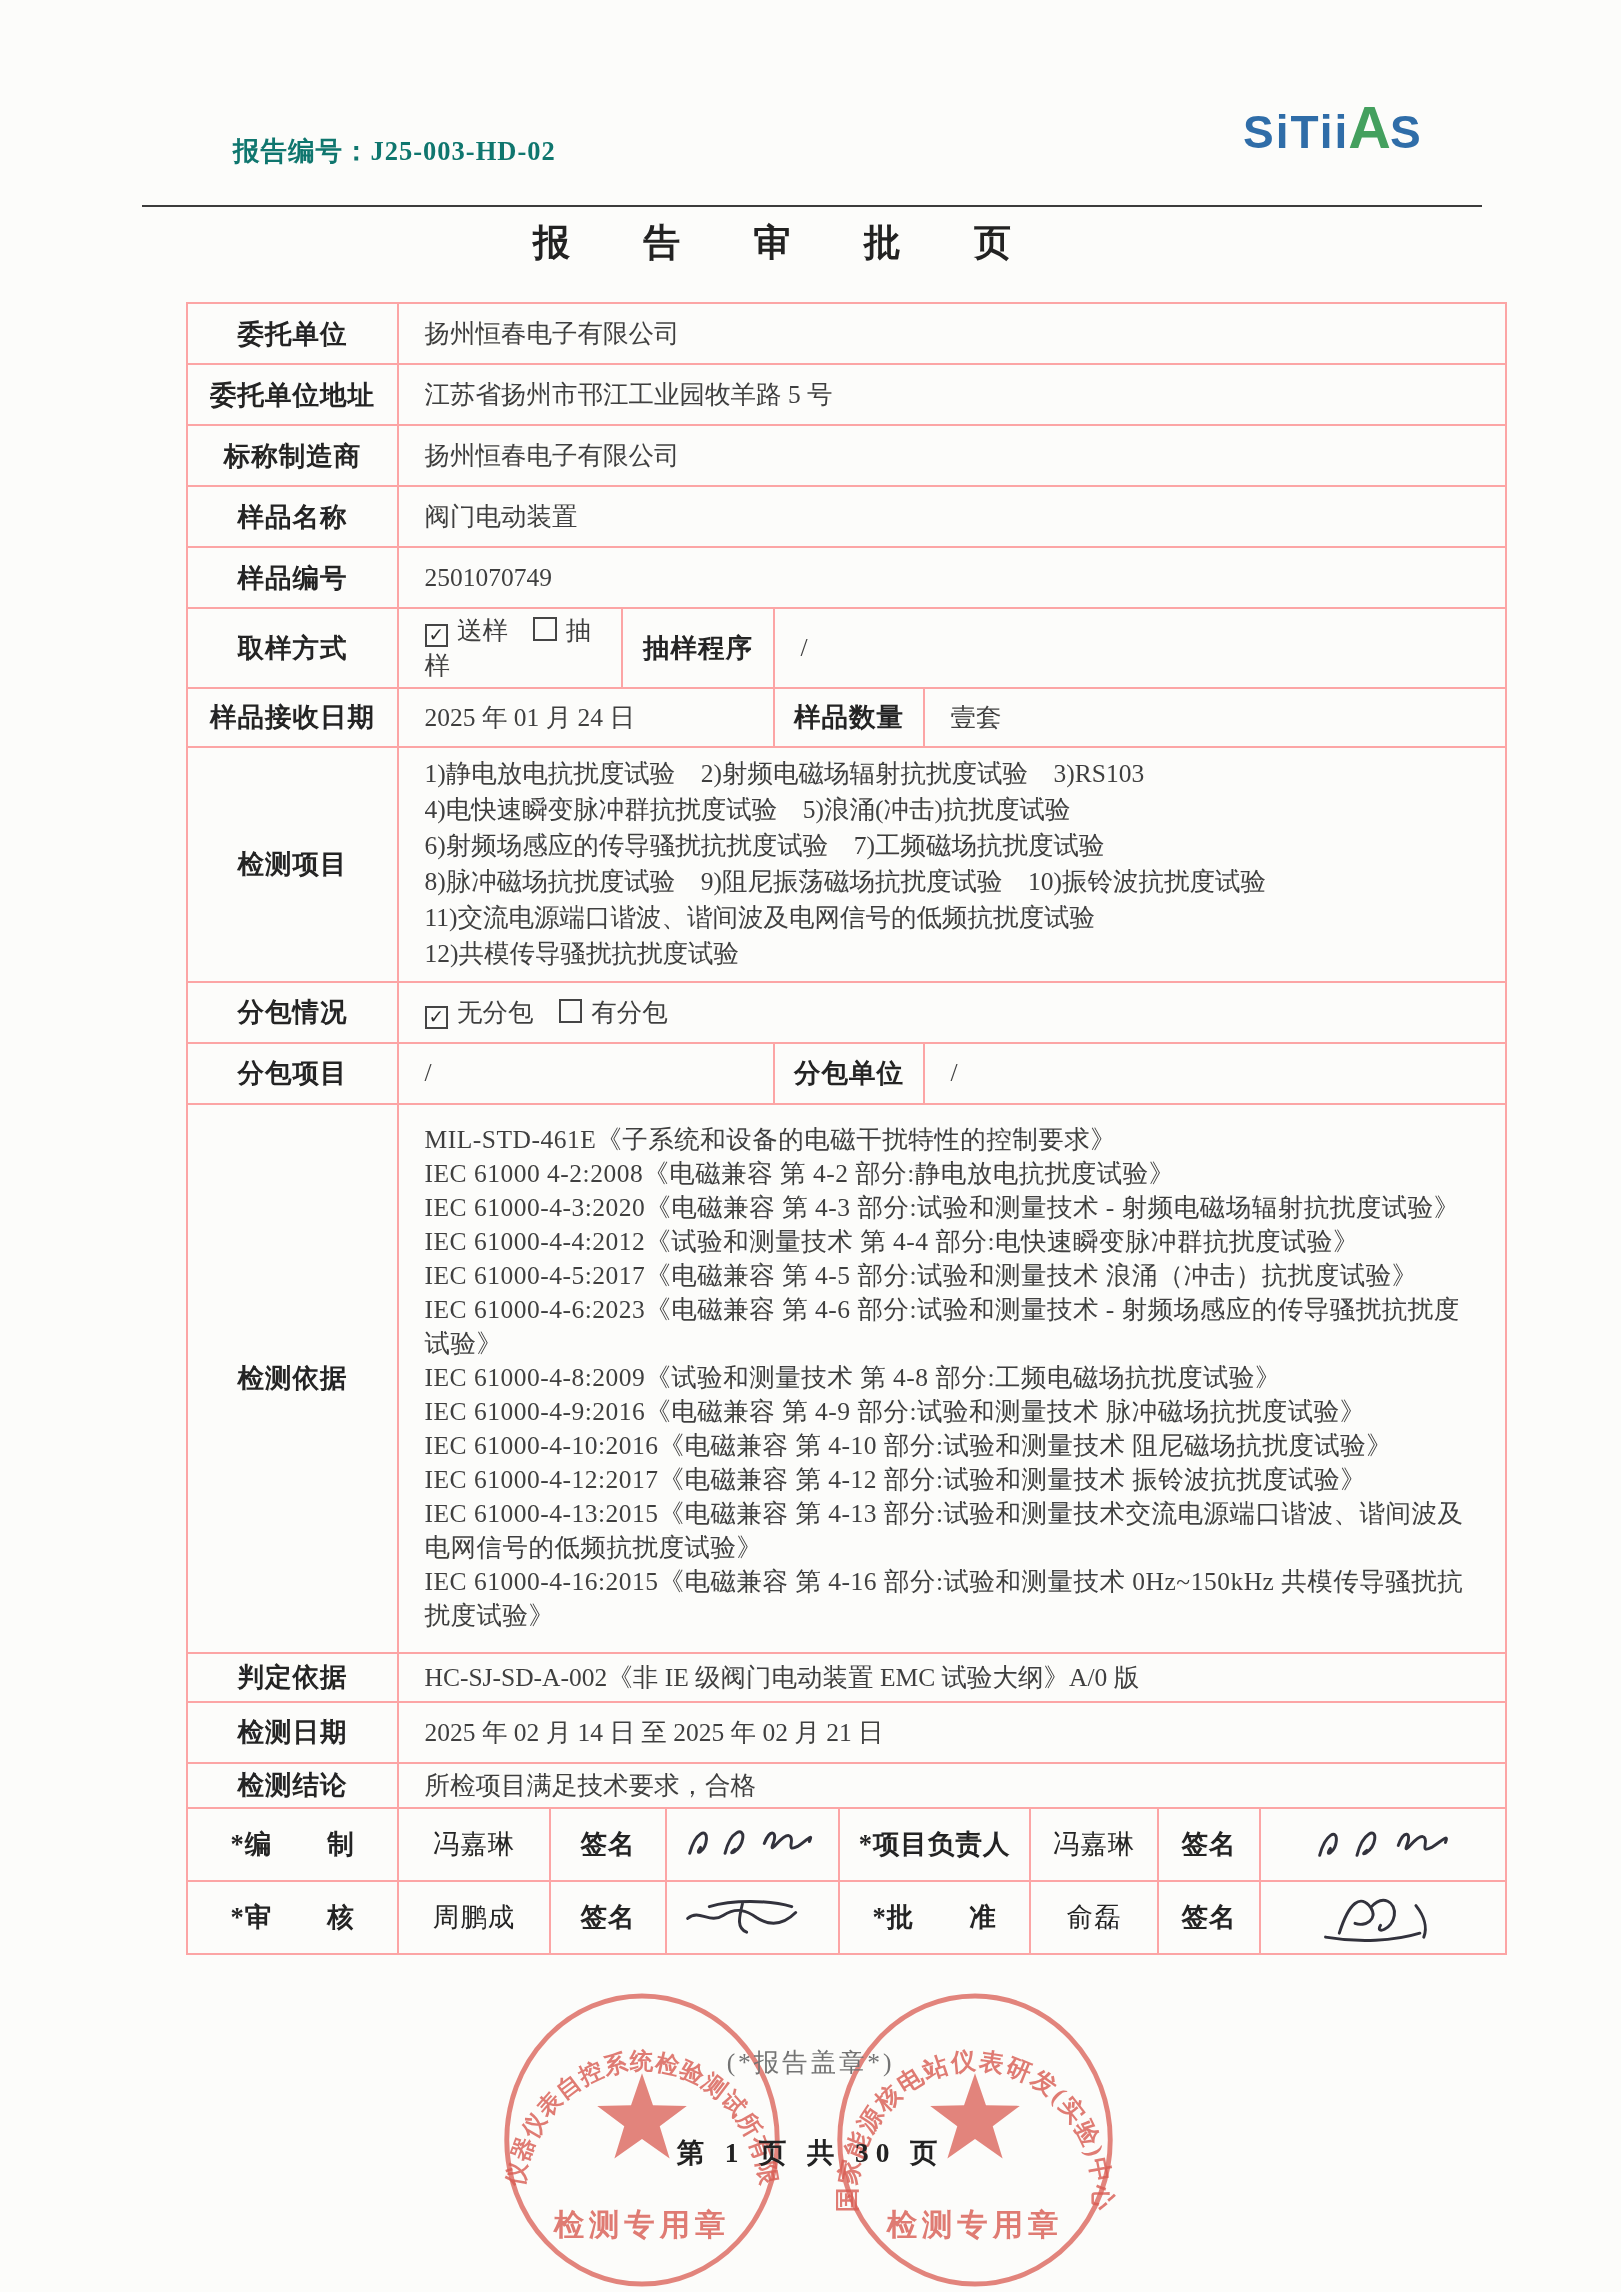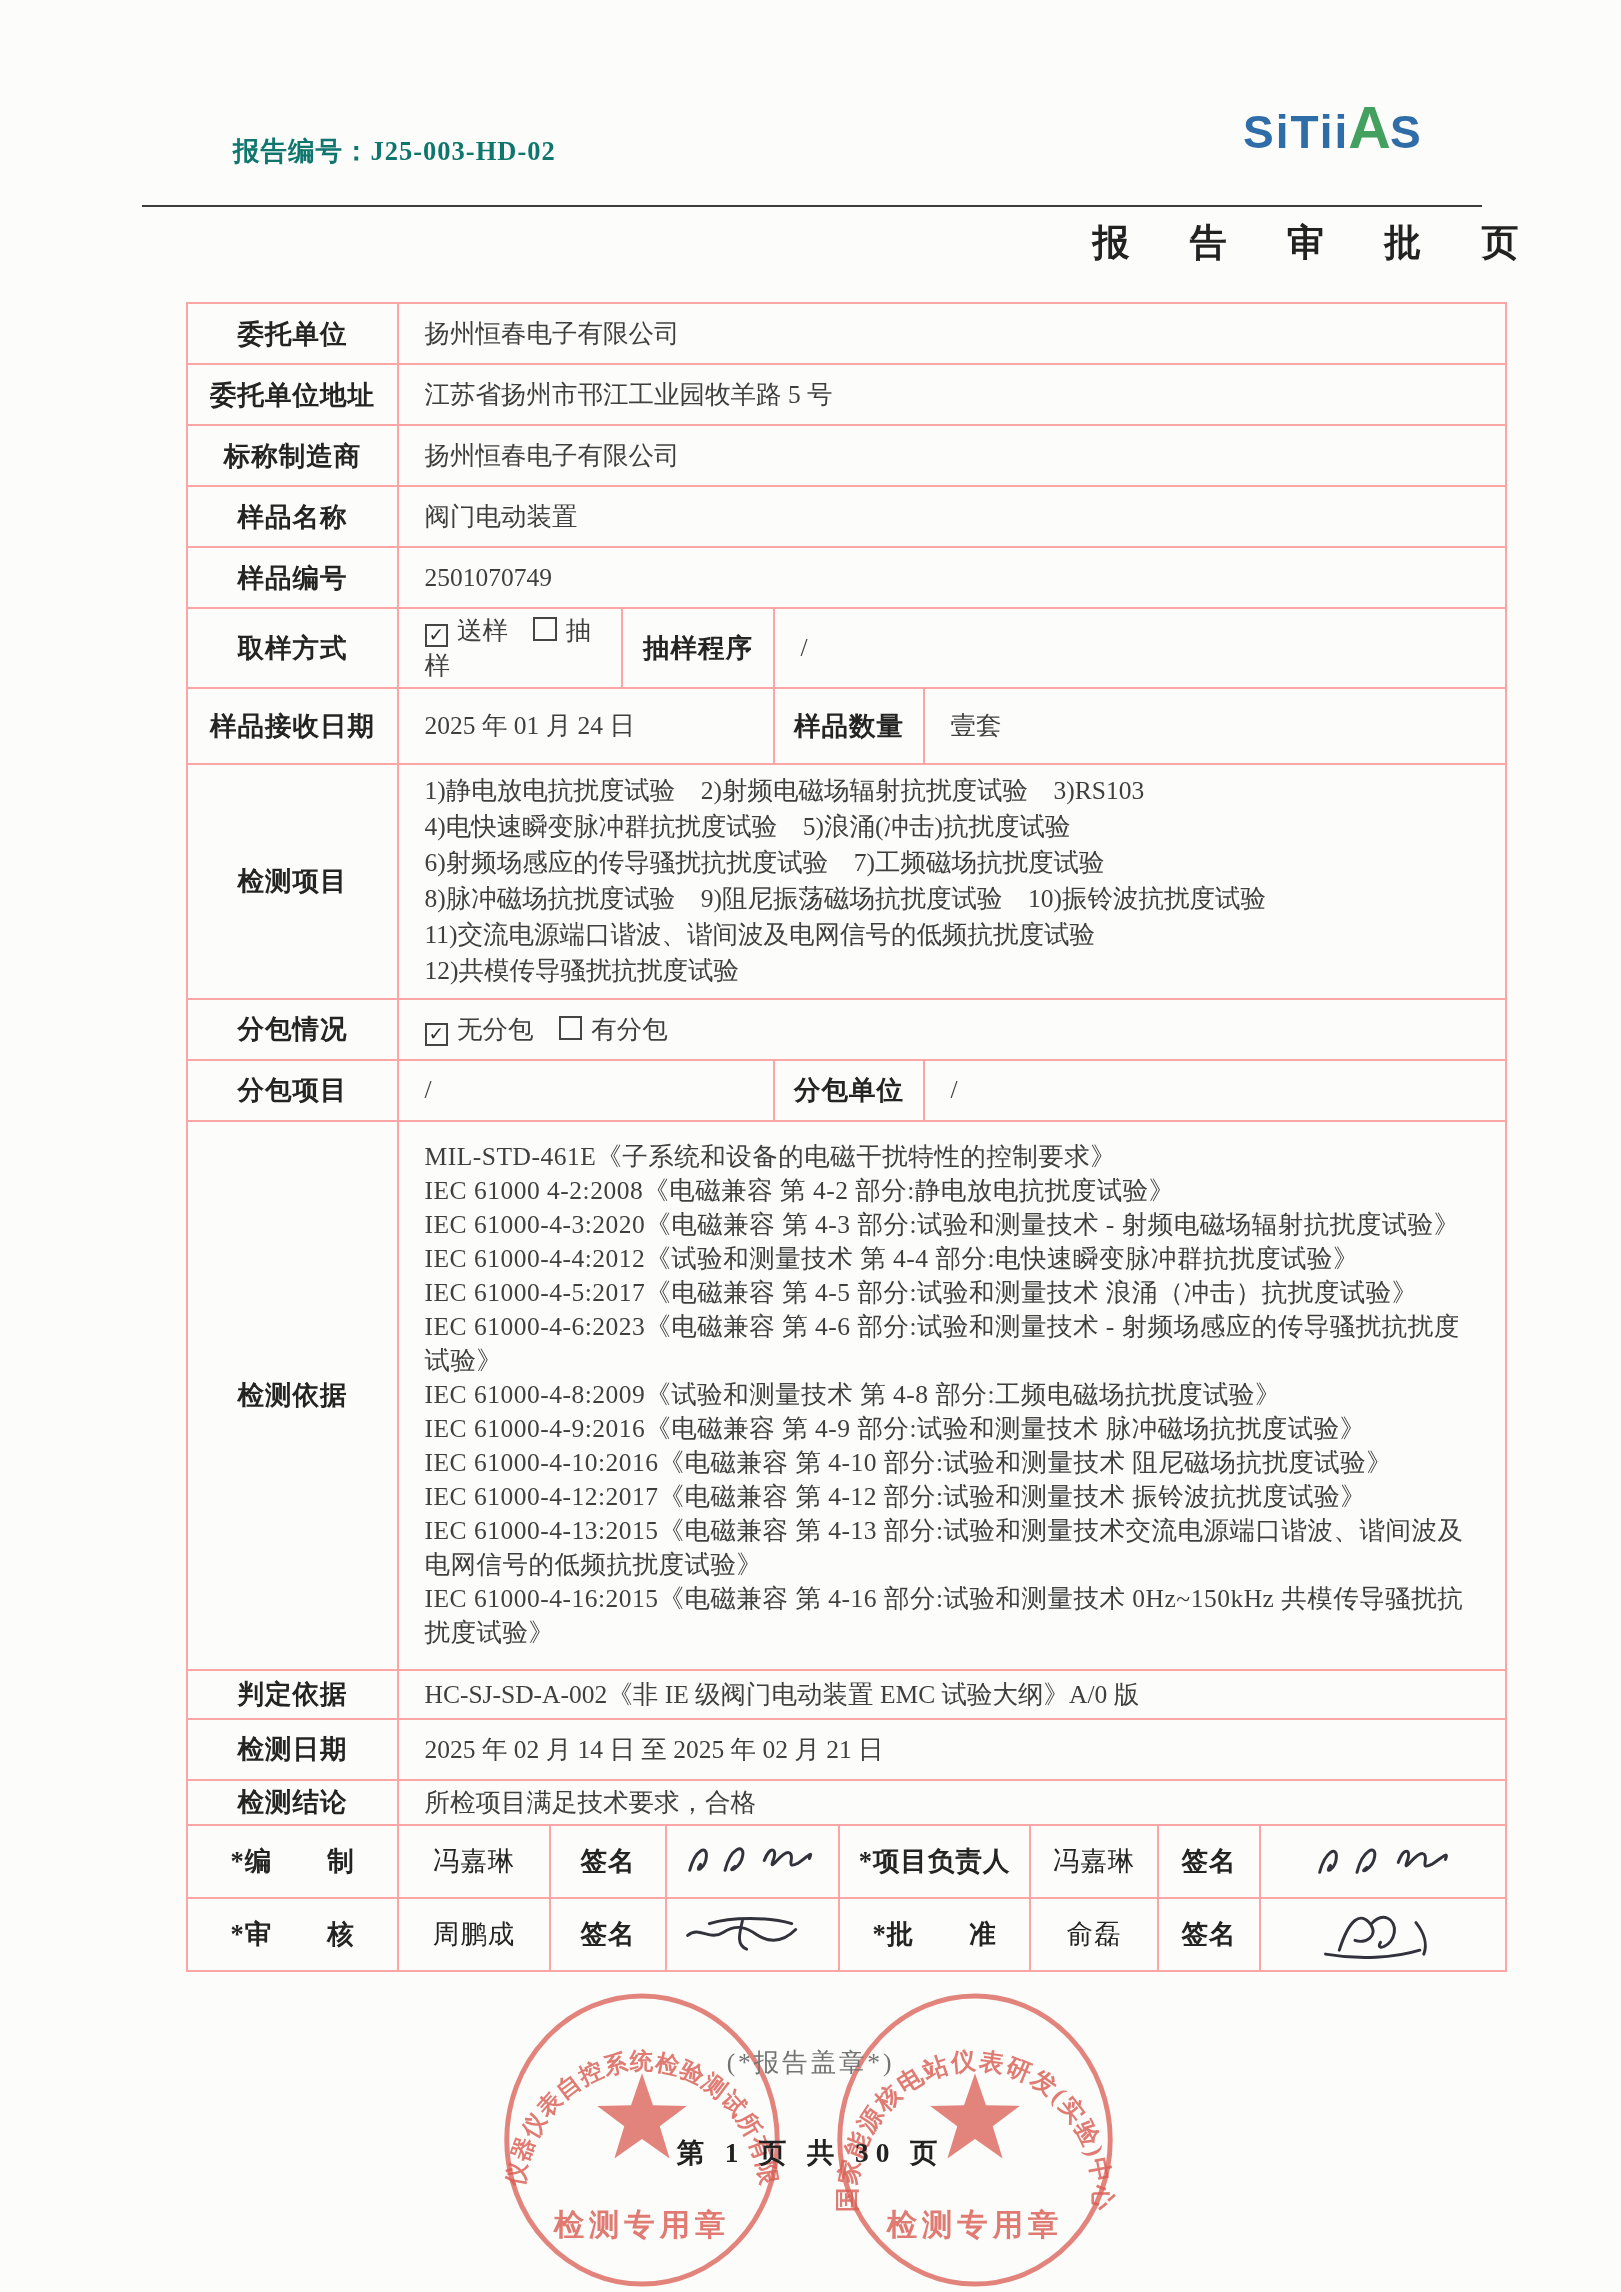--- a/index.html
+++ b/index.html
@@ -8,22 +8,22 @@
     background:#fcfcfa;overflow:hidden;
     font-family:"Liberation Serif","DejaVu Serif",serif;color:#2e2e2e;
   }
   
   .report-no{position:absolute;left:233px;top:133px;font-size:26.5px;font-weight:bold;letter-spacing:1px;color:#0f766e;}
   .logo{position:absolute;left:1243px;top:94px;display:flex;align-items:baseline;
         font-family:"Liberation Sans","DejaVu Sans",sans-serif;font-weight:bold;}
   .logo .lp{color:#2f6da8;font-size:46px;letter-spacing:2px;}
   .logo .la{color:#44a05e;font-size:59px;margin:0 -1px;}
   .hdr-rule{position:absolute;left:142px;top:205px;width:1340px;height:2px;background:#3c3c3c;}
-  .title{position:absolute;left:0;top:218px;width:1544px;text-align:right;
-         font-size:37px;font-weight:bold;letter-spacing:25.5px;text-indent:25.5px;color:#222;}
+  .title{position:absolute;left:0;top:218px;width:1544px;text-align:center;
+         font-size:37px;font-weight:bold;letter-spacing:25.5px;text-indent:25.5px;color:#222;font-family:Liberation Mono, monospace;}
   
   table.rpt{position:absolute;left:186px;top:302px;width:1318px;border-collapse:collapse;table-layout:fixed;}
   table.rpt td{border:2px solid #fca5a5;vertical-align:middle;overflow:hidden;}
   td.lbl{font-weight:bold;text-align:center;font-size:26.5px;color:#242424;letter-spacing:1px;padding:0 3.9px;}
   td.val{font-size:25.5px;color:#3f3f3f;padding:3.9px 23.5px 3.9px 25.5px;text-align:left;}
   td.sig{padding:2px 5.9px;text-align:center;}
   .ml{white-space:pre-wrap;line-height:36px;font-size:25.5px;color:#3f3f3f;}
   .ml2{line-height:34px;font-size:25.5px;color:#3f3f3f;letter-spacing:0.5px;}
   .cb{display:inline-block;width:19.6px;height:19.6px;border:2px solid #454545;margin-right:8.8px;
       vertical-align:-2px;line-height:18.6px;text-align:center;font-size:18.6px;color:#2c2c2c;}
@@ -97,21 +97,21 @@
 
     <tr style="height:61px">
       <td class="lbl">取样方式</td>
       <td class="val" colspan="2">
         <span class="cb"><span>✓</span></span><span>送样</span><span class="cbgap"></span><span class="cb"></span><span>抽样</span>
       </td>
       <td class="lbl" colspan="2">抽样程序</td>
       <td class="val" colspan="6">/</td>
     </tr>
 
-    <tr style="height:76px">
+    <tr style="height:59px">
       <td class="lbl">样品接收日期</td>
       <td class="val" colspan="4">2025 年 01 月 24 日</td>
       <td class="lbl" colspan="2">样品数量</td>
       <td class="val" colspan="4">壹套</td>
     </tr>
 
     <tr style="height:235px">
       <td class="lbl">检测项目</td>
       <td class="val" colspan="10">
         <div class="ml">1)静电放电抗扰度试验    2)射频电磁场辐射抗扰度试验    3)RS103</div>

